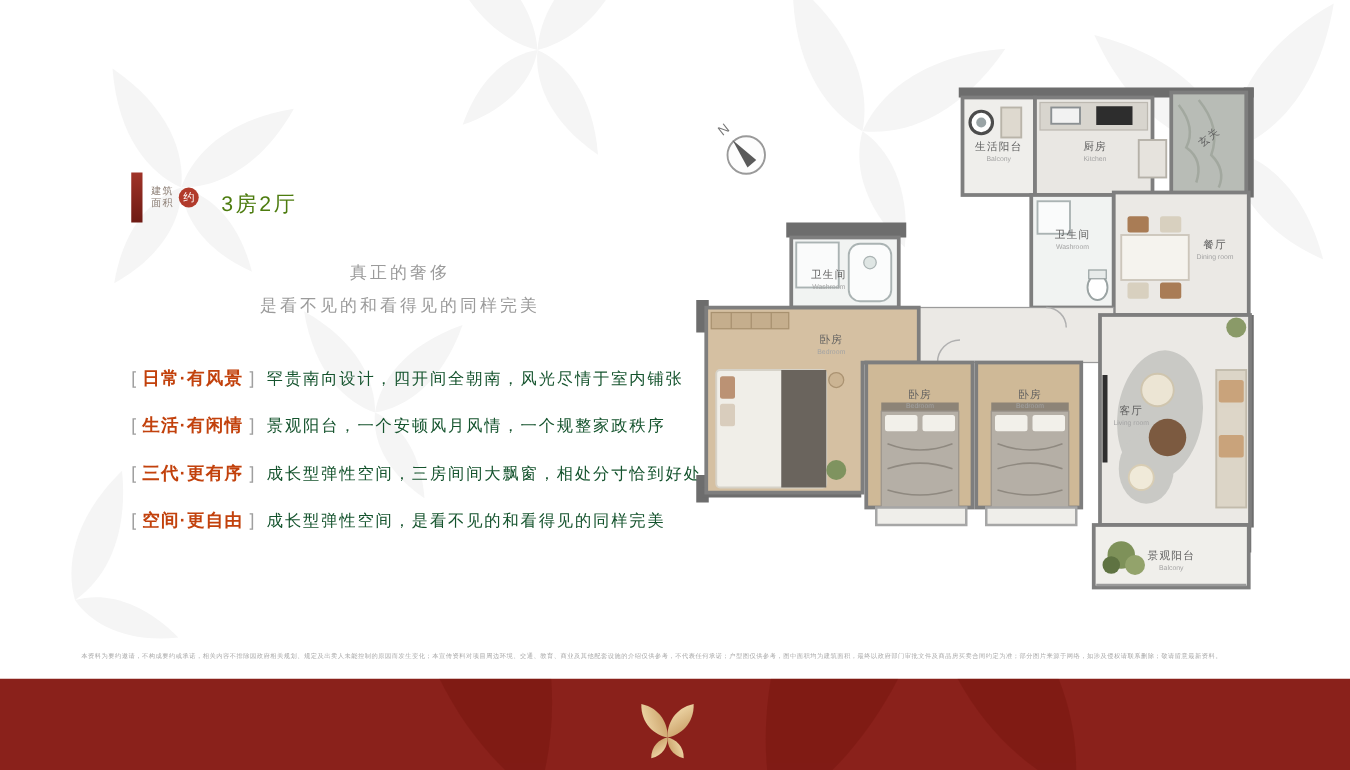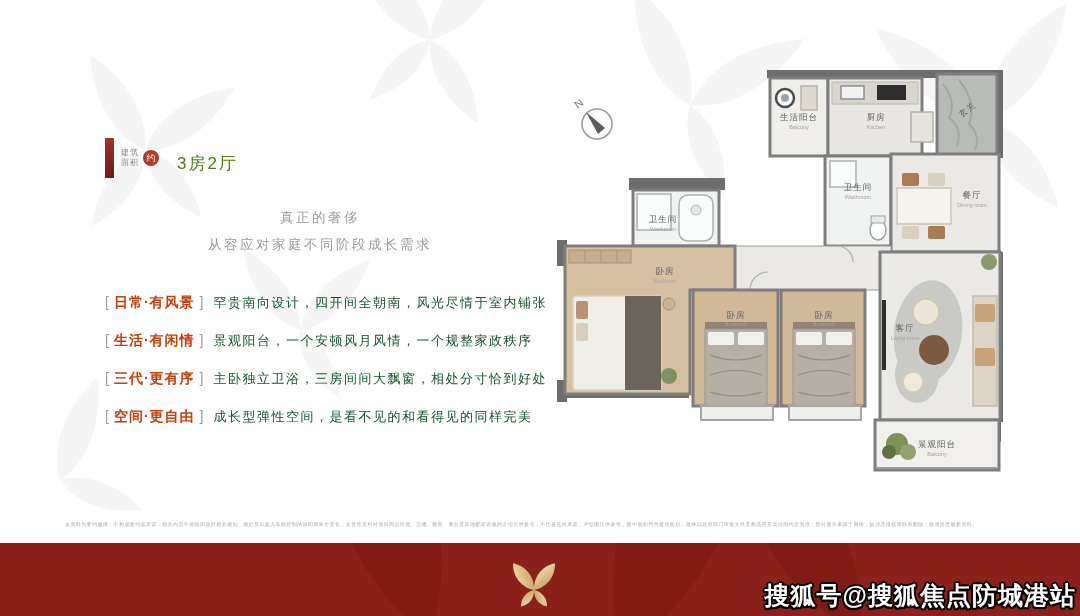--- a/index.html
+++ b/index.html
@@ -103,41 +103,41 @@
         <div class="area-prefix">
           <span>建筑</span>
           <span>面积</span>
         </div>
         <div class="approx-badge">约</div>
         <div class="layout-label">3房2厅</div>
       </div>
 
       <div class="tagline">
         <div>真正的奢侈</div>
-        <div>从容应对家庭不同阶段成长需求</div>
+        <div>是看不见的和看得见的同样完美</div>
       </div>
 
       <div class="features">
         <div class="feature-row">
           <span class="f-bracket">[</span>
             <span class="f-label">日常·有风景</span>
             <span class="f-bracket">]</span>
           <span class="f-desc">罕贵南向设计，四开间全朝南，风光尽情于室内铺张</span>
         </div>
         <div class="feature-row">
           <span class="f-bracket">[</span>
             <span class="f-label">生活·有闲情</span>
             <span class="f-bracket">]</span>
           <span class="f-desc">景观阳台，一个安顿风月风情，一个规整家政秩序</span>
         </div>
         <div class="feature-row">
           <span class="f-bracket">[</span>
             <span class="f-label">三代·更有序</span>
             <span class="f-bracket">]</span>
-          <span class="f-desc">主卧独立卫浴，三房间间大飘窗，相处分寸恰到好处</span>
+          <span class="f-desc">成长型弹性空间，三房间间大飘窗，相处分寸恰到好处</span>
         </div>
         <div class="feature-row">
           <span class="f-bracket">[</span>
             <span class="f-label">空间·更自由</span>
             <span class="f-bracket">]</span>
           <span class="f-desc">成长型弹性空间，是看不见的和看得见的同样完美</span>
         </div>
       </div>
     </section>
 
@@ -286,17 +286,16 @@
             <stop offset="1" stop-color="#c79d63"></stop>
           </linearGradient>
         </defs>
         <g fill="url(#gold)">
           <path transform="translate(28,30) rotate(-38)" d="M0,0 C7,-8 10,-22 0,-34 C-10,-22 -7,-8 0,0 Z"></path>
           <path transform="translate(28,30) rotate(38)" d="M0,0 C7,-8 10,-22 0,-34 C-10,-22 -7,-8 0,0 Z"></path>
           <path transform="translate(28,30) rotate(-142) scale(0.62)" d="M0,0 C7,-8 10,-22 0,-34 C-10,-22 -7,-8 0,0 Z"></path>
           <path transform="translate(28,30) rotate(142) scale(0.62)" d="M0,0 C7,-8 10,-22 0,-34 C-10,-22 -7,-8 0,0 Z"></path>
         </g>
       </svg>
-      <div class="watermark">搜狐号@搜狐焦点防城港站</div>
     </footer>
 
   </div>
 </div>
 
 </body></html>

